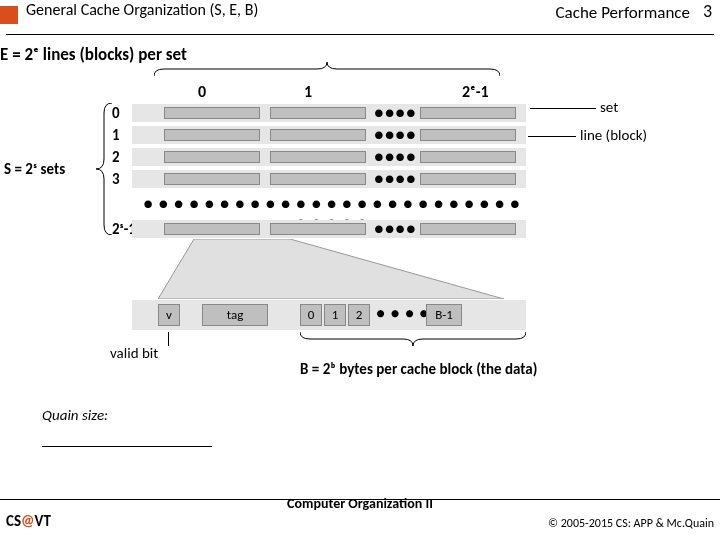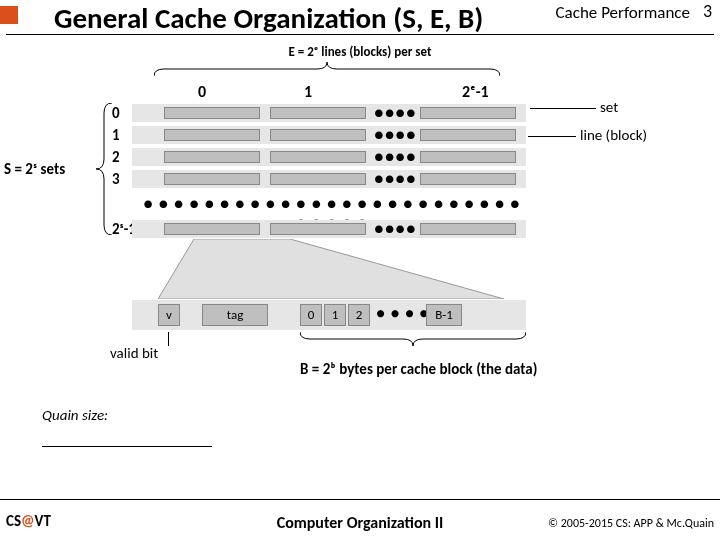--- a/index.html
+++ b/index.html
@@ -14,23 +14,22 @@
   }
   .bullet {
     position: absolute;
     left: 0; top: 6px;
     width: 18px; height: 18px;
     background: #d94f1b;
   }
   .title {
     position: absolute;
     left: 26px; top: 0;
-    font-size: 29px;
-    font-weight: 700;
-    margin-left: 28px;
+    font-size: 16px;
+    font-weight: 400;
   }
   .subtitle {
     position: absolute;
     right: 30px; top: 2px;
     font-size: 17px;
     font-weight: 400;
   }
   .pagenum {
     position: absolute;
     right: 8px; top: 0;
@@ -40,22 +39,22 @@
     position: absolute;
     left: 6px; right: 6px; top: 34px;
     height: 1px; background: #000;
   }
 
   
   .e-label {
     position: absolute;
     left: 0; width: 100%;
     top: 44px;
-    text-align: center;
-    font-size: 13px;
+    text-align: left;
+    font-size: 17px;
     font-weight: 700;
   }
   .e-brace {
     position: absolute;
     left: 154px; top: 62px;
     width: 346px; height: 14px;
   }
   .e-brace svg { width: 100%; height: 100%; display:block; }
 
   .col-hdr {
@@ -219,23 +218,23 @@
   }
   .foot-left {
     position: absolute;
     left: 6px; bottom: 10px;
     font-size: 15px; font-weight: 700;
   }
   .foot-left .at { color: #d94f1b; }
   .foot-mid {
     position: absolute;
     left: 0; width: 100%;
-    bottom: 8px;
+    bottom: 28px;
     text-align: center;
-    font-size: 16px;
+    font-size: 14px;
     font-weight: 700;
   }
   .foot-right {
     position: absolute;
     right: 6px; bottom: 10px;
     font-size: 12px;
   }
 </style>
 </head>
 <body>

